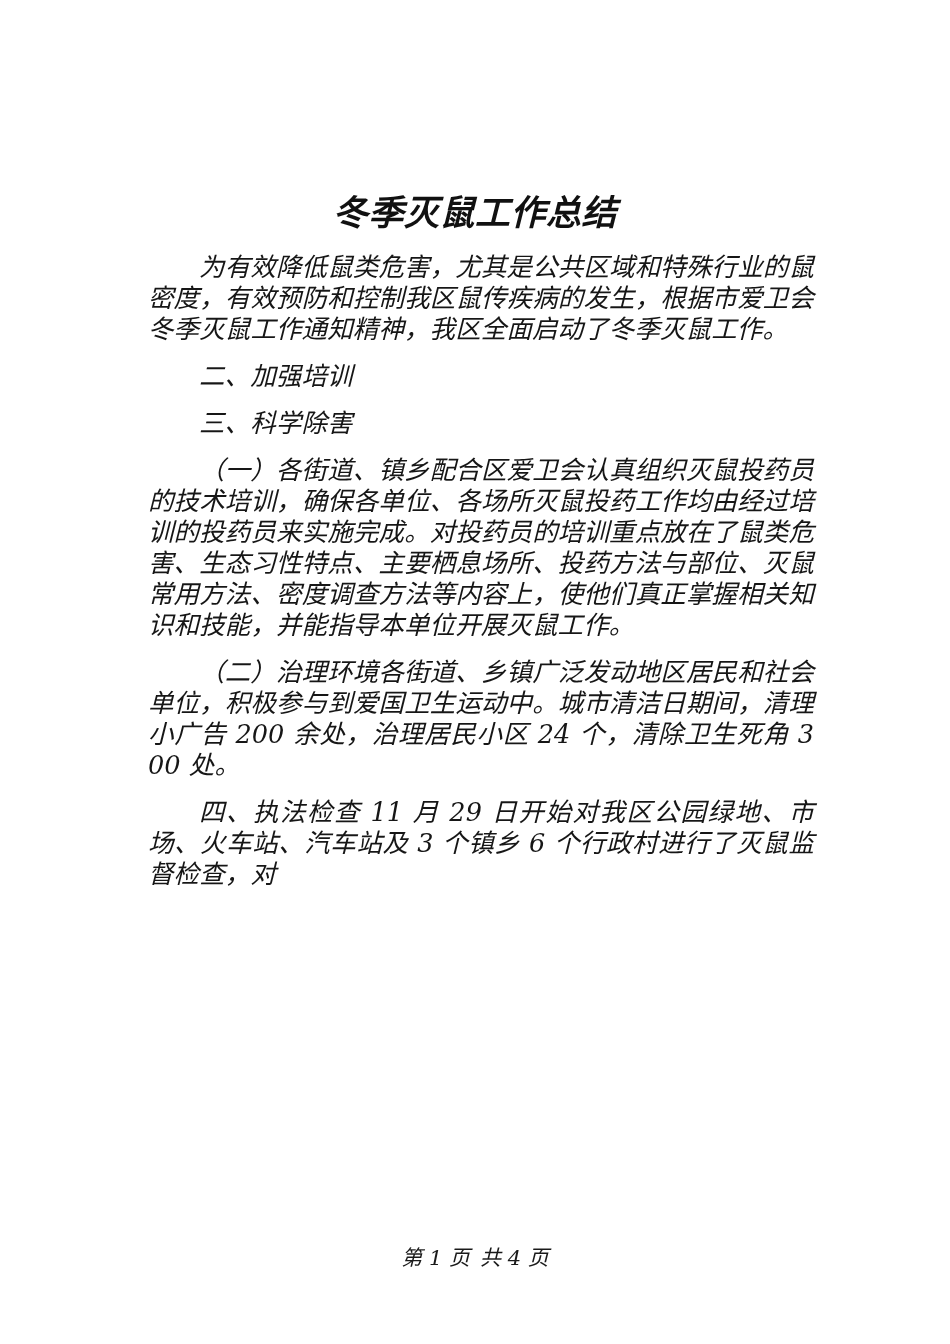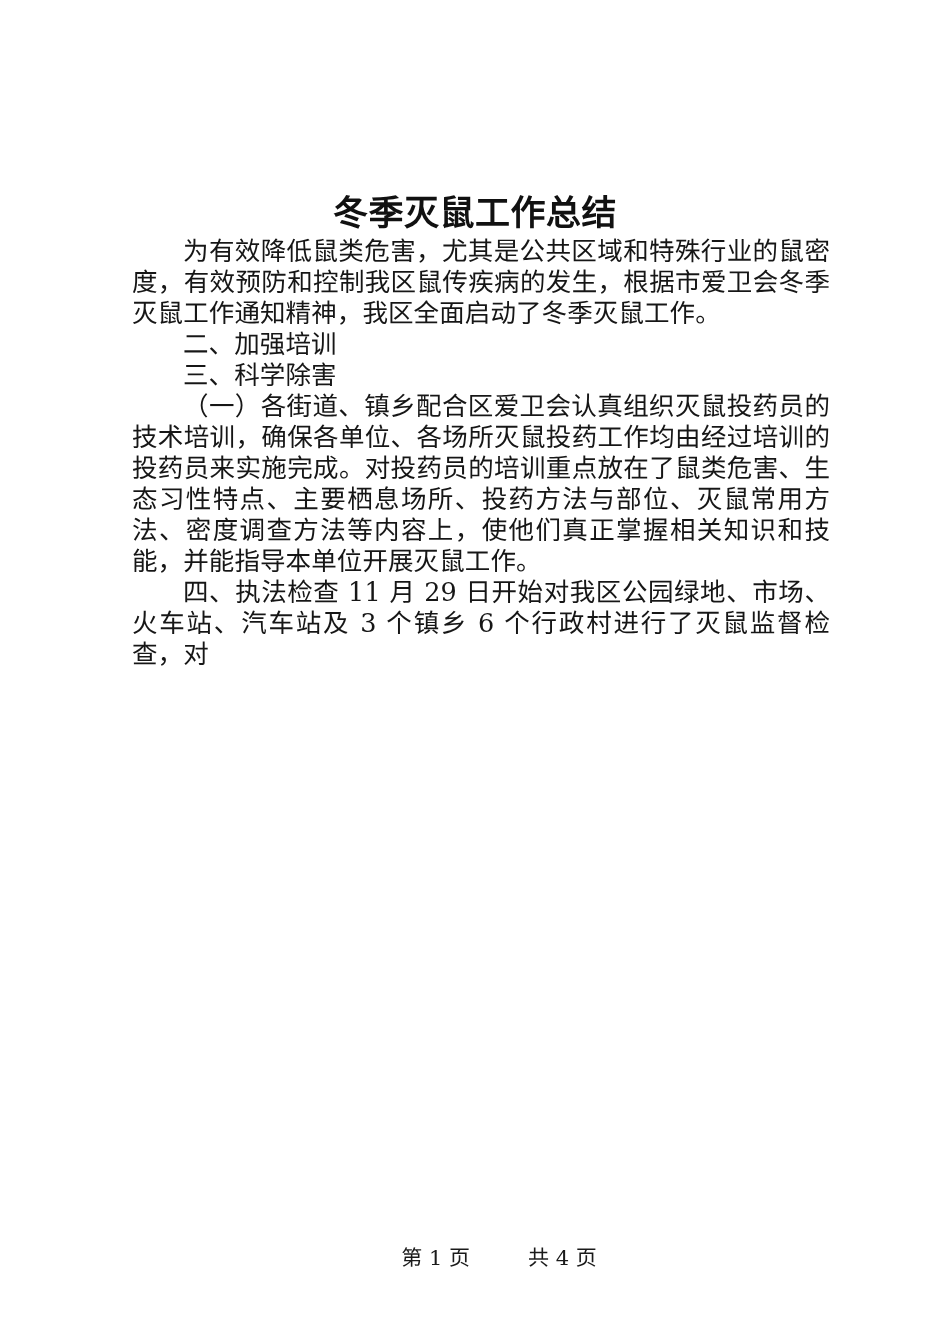--- a/index.html
+++ b/index.html
@@ -14,20 +14,21 @@
     color: #000000;
   }
 
   .page {
     position: relative;
     width: 950px;
     height: 1344px;
     background: #ffffff;
     overflow: hidden;
     box-sizing: border-box;
+    font-style: italic;
   }
 
   
   .doc-title {
     position: absolute;
     left: 0;
     right: 0;
     top: 168px;
     text-align: center;
     font-family: "DejaVu Sans", "Liberation Sans", sans-serif;
@@ -41,21 +42,21 @@
 
   
   .doc-body {
     position: absolute;
     left: 132px;
     top: 236px;
     width: 698px;
   }
 
   .para {
-    margin: 0;
+    margin: 16px;
     padding: 0;
     font-size: 25.5px;
     line-height: 31px;
     color: #161616;
     text-align: justify;
     text-justify: inter-character;
     text-align-last: left;
     text-indent: 2em;
     word-break: break-all;
     letter-spacing: 0.1px;
@@ -70,21 +71,20 @@
     text-align: center;
     font-size: 21px;
     line-height: 28px;
     color: #1a1a1a;
     font-family: "DejaVu Serif", "Liberation Serif", serif;
     white-space: nowrap;
   }
 
   .doc-footer .pg {
     display: inline-block;
-    margin-left: 48px;
   }
 
   .doc-footer .gap {
     display: inline-block;
     width: 10px;
   }
 </style>
 </head>
 <body>
 
@@ -97,20 +97,21 @@
     <p class="para">为有效降低鼠类危害，尤其是公共区域和特殊行业的鼠密度，有效预防和控制我区鼠传疾病的发生，根据市爱卫会冬季灭鼠工作通知精神，我区全面启动了冬季灭鼠工作。</p>
 
 
     <p class="para">二、加强培训</p>
 
     <p class="para">三、科学除害</p>
 
     <p class="para">（一）各街道、镇乡配合区爱卫会认真组织灭鼠投药员的技术培训，确保各单位、各场所灭鼠投药工作均由经过培训的投药员来实施完成。对投药员的培训重点放在了鼠类危害、生态习性特点、主要栖息场所、投药方法与部位、灭鼠常用方法、密度调查方法等内容上，使他们真正掌握相关知识和技能，并能指导本单位开展灭鼠工作。</p>
 
 
+    <p class="para">（二）治理环境各街道、乡镇广泛发动地区居民和社会单位，积极参与到爱国卫生运动中。城市清洁日期间，清理小广告 200 余处，治理居民小区 24 个，清除卫生死角 300 处。</p>
 
 
     <p class="para">四、执法检查 11 月 29 日开始对我区公园绿地、市场、火车站、汽车站及 3 个镇乡 6 个行政村进行了灭鼠监督检查，对</p>
 
   </div>
 
   <div class="doc-footer">
     <span class="pg">第 1 页</span><span class="gap"></span><span class="pg">共 4 页</span>
   </div>
 

